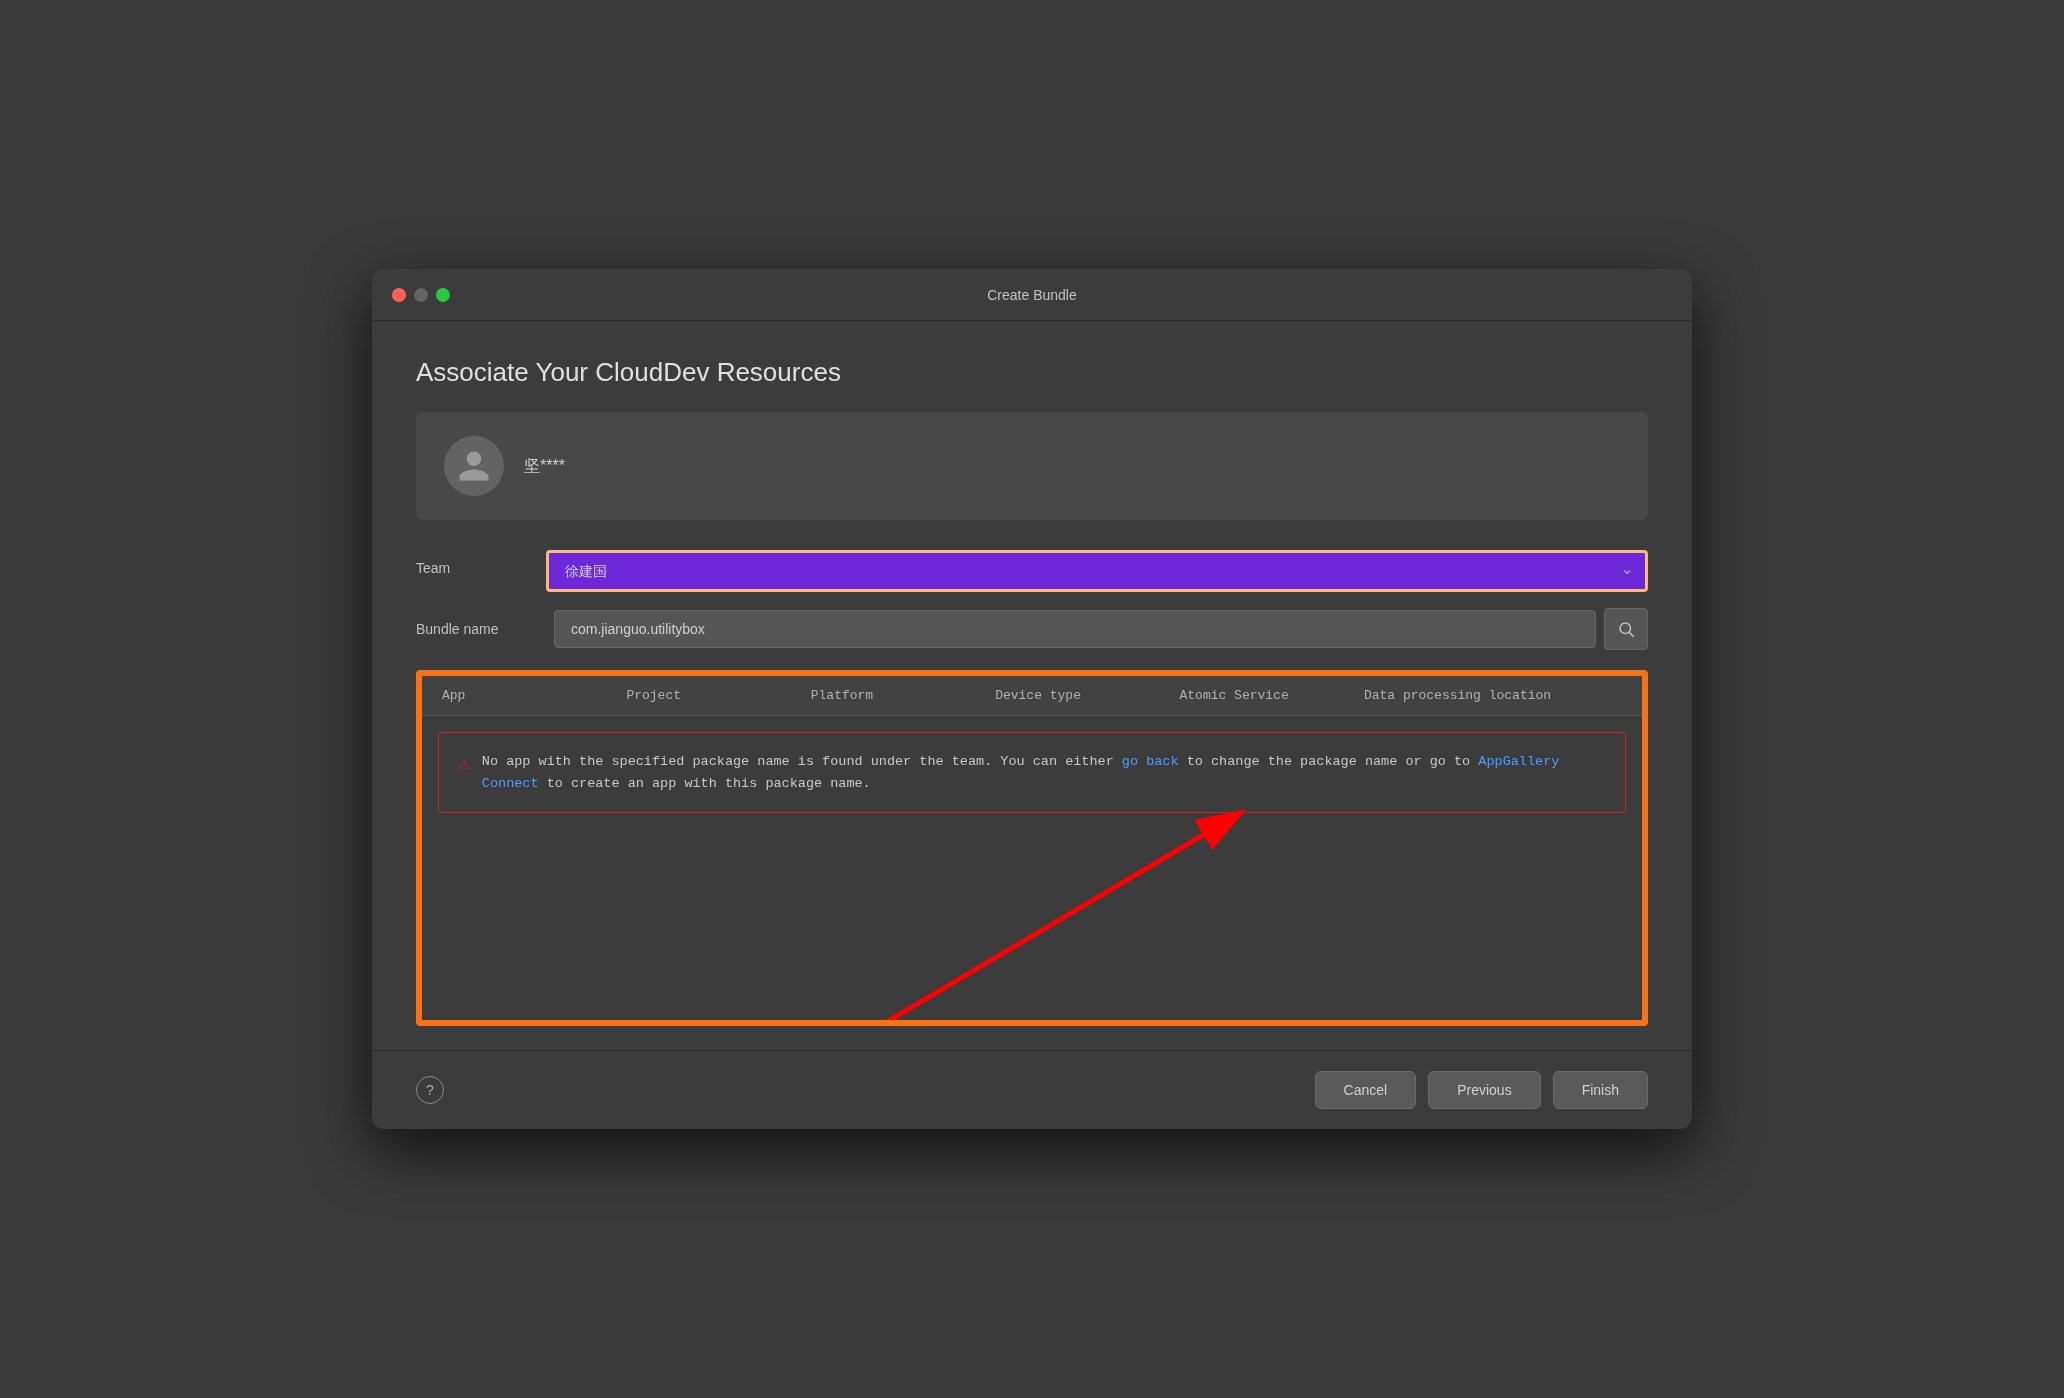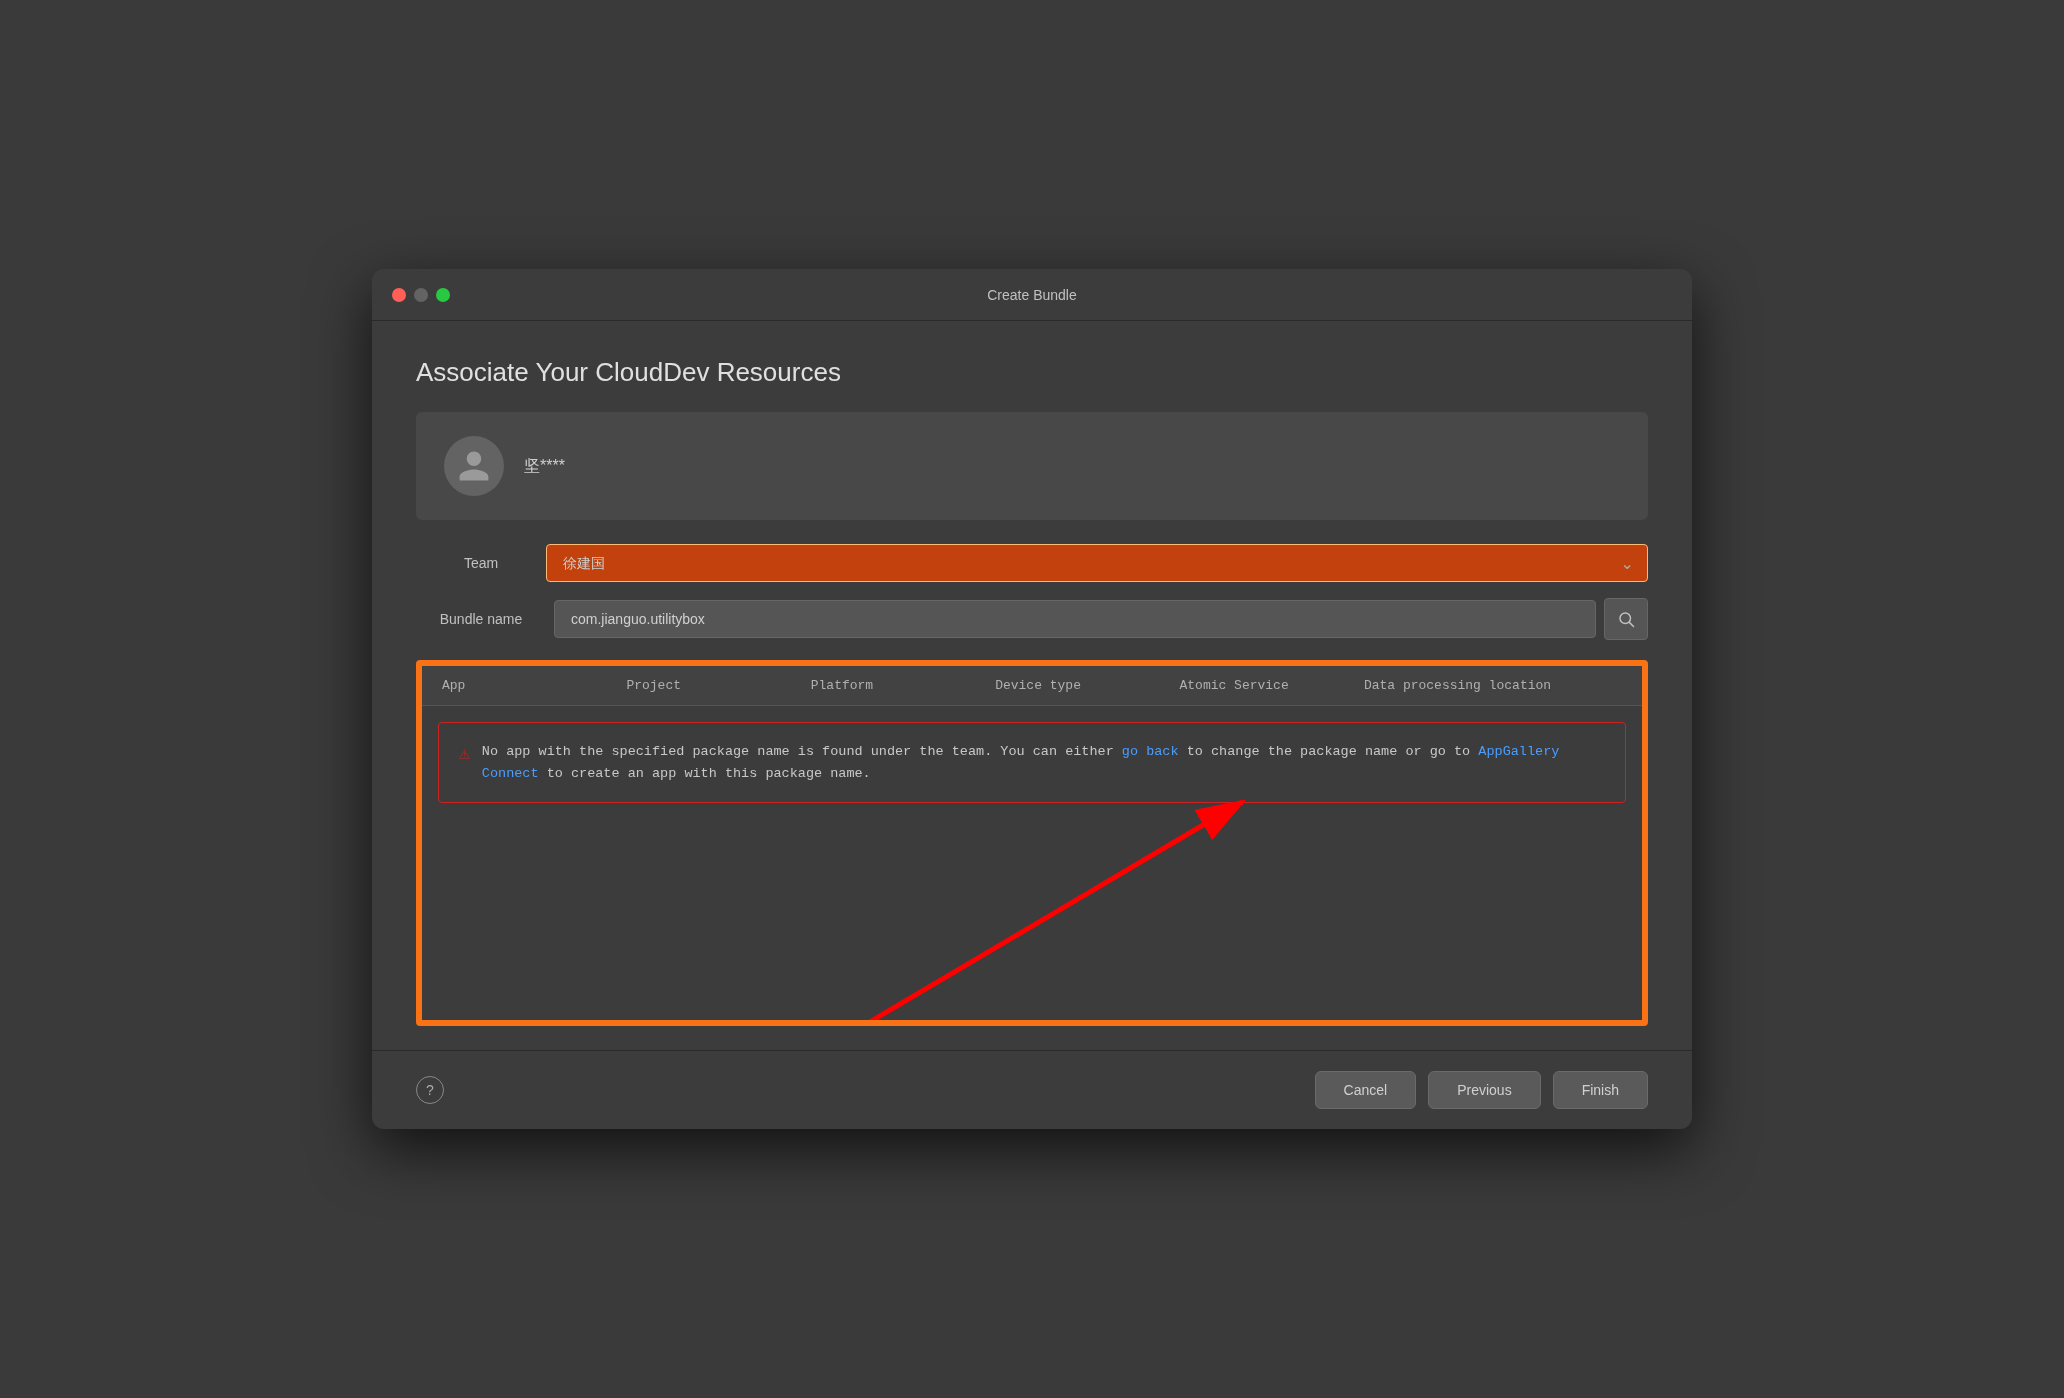--- a/index.html
+++ b/index.html
@@ -111,39 +111,39 @@
       align-items: center;
       margin-bottom: 16px;
       gap: 0;
     }
 
     .form-label {
       color: #c0c0c0;
       font-size: 14px;
       width: 130px;
       flex-shrink: 0;
-      text-align: center;
     }
 
     .form-control-wrapper {
       flex: 1;
       position: relative;
     }
 
     .form-select {
       width: 100%;
-      background: #c2410c;
-      border: 1px solid #fdba74;
+      background: #6d28d9;
+      border: 3px solid #fdba74;
       border-radius: 4px;
       padding: 10px 16px;
       color: #d0d0d0;
       font-size: 14px;
       appearance: none;
       cursor: pointer;
       outline: none;
+      margin-top: 6px;
     }
 
     .select-arrow {
       position: absolute;
       right: 14px;
       top: 50%;
       transform: translateY(-50%);
       color: #aaaaaa;
       pointer-events: none;
       font-size: 16px;

